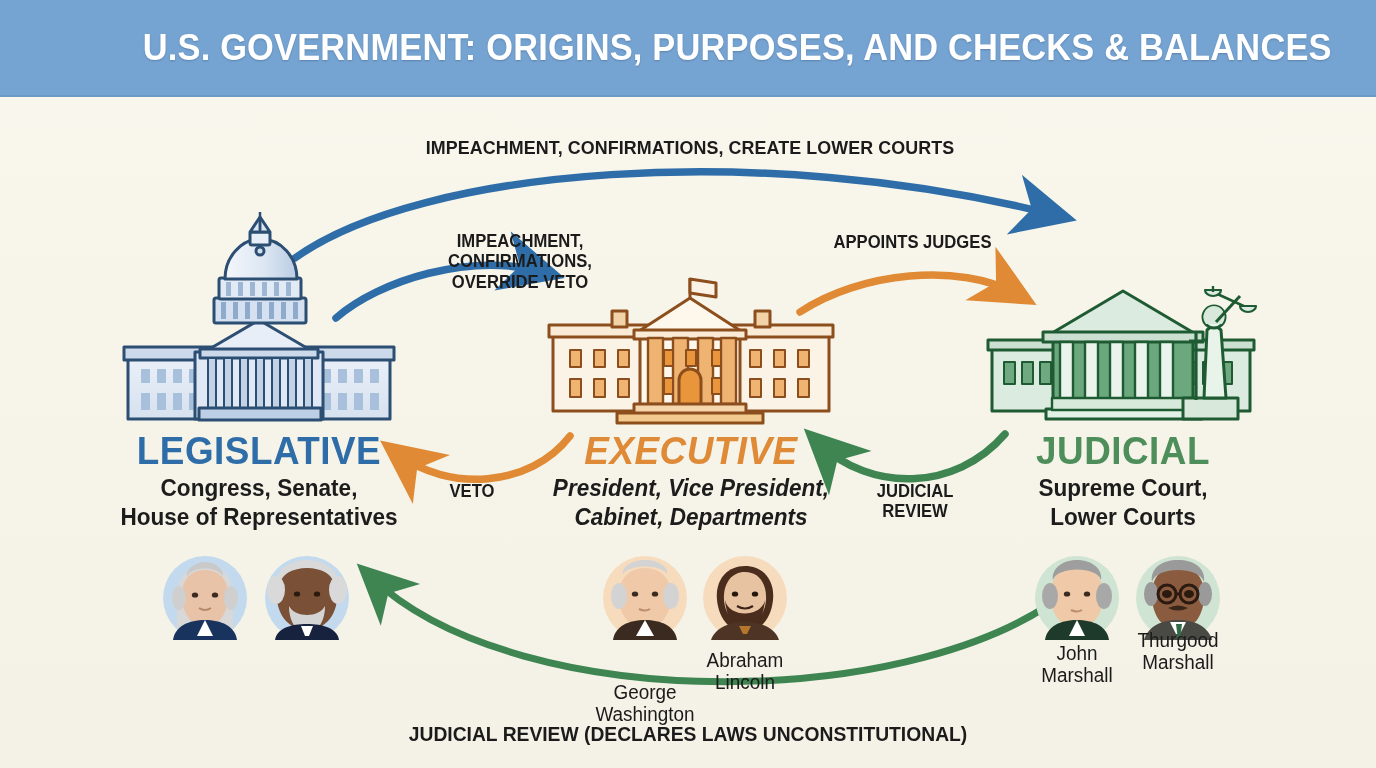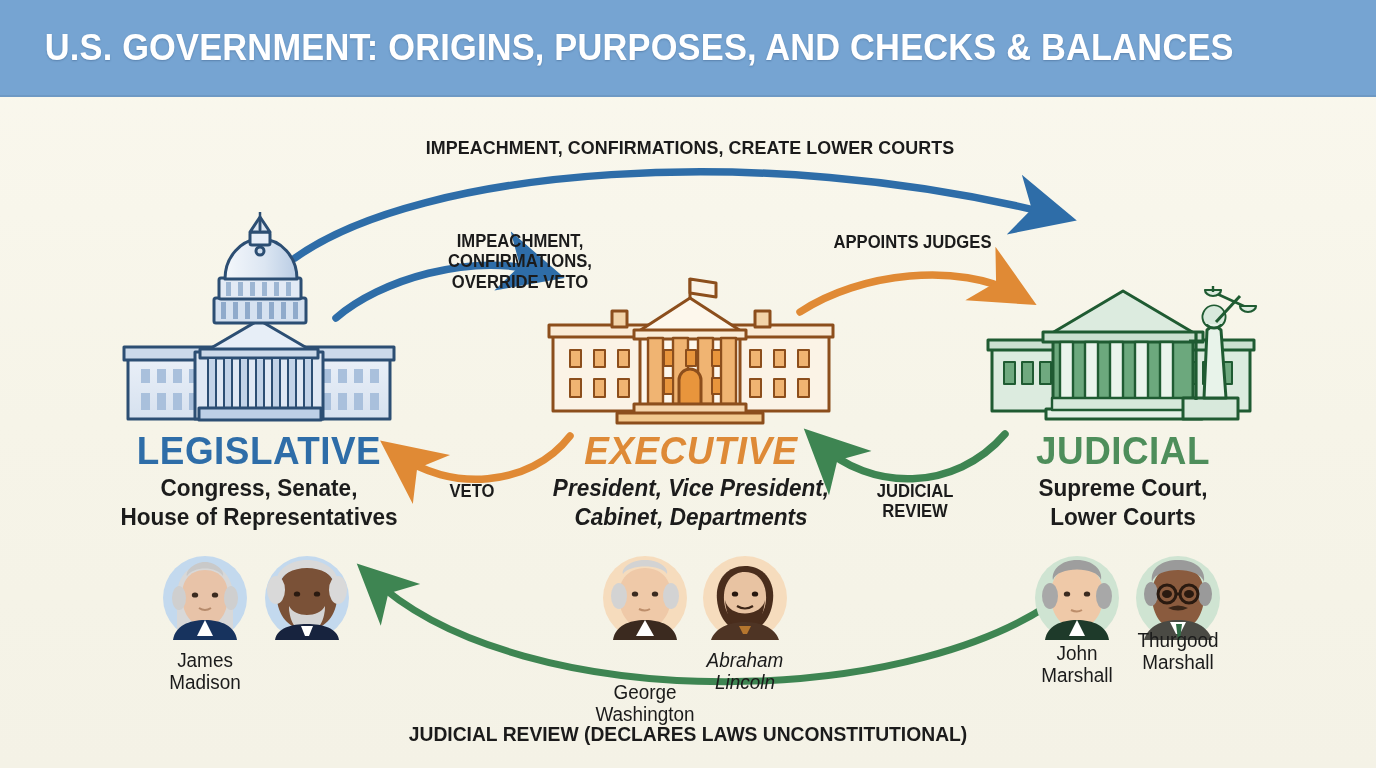--- a/index.html
+++ b/index.html
@@ -14,21 +14,21 @@
     width: 1376px; height: 768px;
     background: linear-gradient(180deg,#FAF8EE 0%, #F6F4E8 55%, #F4F2E6 100%);
   }
 
   
   .header {
     position: absolute; left: 0; top: 0;
     width: 1376px; height: 97px;
     background: #76A4D2;
     border-bottom: 2px solid #6E99C4;
-    display: flex; align-items: center; justify-content: flex-start;
+    display: flex; align-items: center; justify-content: flex-end;
   }
   .header-title {
     color: #FFFFFF;
     font-size: 37px;
     font-weight: bold;
     letter-spacing: 0.2px;
     text-transform: uppercase;
     transform: scaleX(0.93);
     text-shadow: 0 1px 2px rgba(40,70,105,.35);
     white-space: nowrap;
@@ -448,29 +448,25 @@
     <div class="branch-desc">President, Vice President,
 Cabinet, Departments</div>
   </div>
 
   <div class="branch" style="left:913px; top:432px;">
     <div class="branch-name" style="color:#4E8E5B;">JUDICIAL</div>
     <div class="branch-desc">Supreme Court,
 Lower Courts</div>
   </div>
 
-  <div class="person" style="left:149px; top:642px;">
-    <div class="person-name">James
-Madison</div>
-  </div>
   <div class="person" style="left:589px; top:642px;margin-top:32px;">
     <div class="person-name">George
 Washington</div>
   </div>
-  <div class="person" style="left:689px; top:642px;font-style:italic;">
+  <div class="person" style="left:689px; top:642px;">
     <div class="person-name">Abraham
 Lincoln</div>
   </div>
   <div class="person" style="left:1021px; top:635px;">
     <div class="person-name">John
 Marshall</div>
   </div>
   <div class="person" style="left:1122px; top:622px;">
     <div class="person-name">Thurgood
 Marshall</div>

